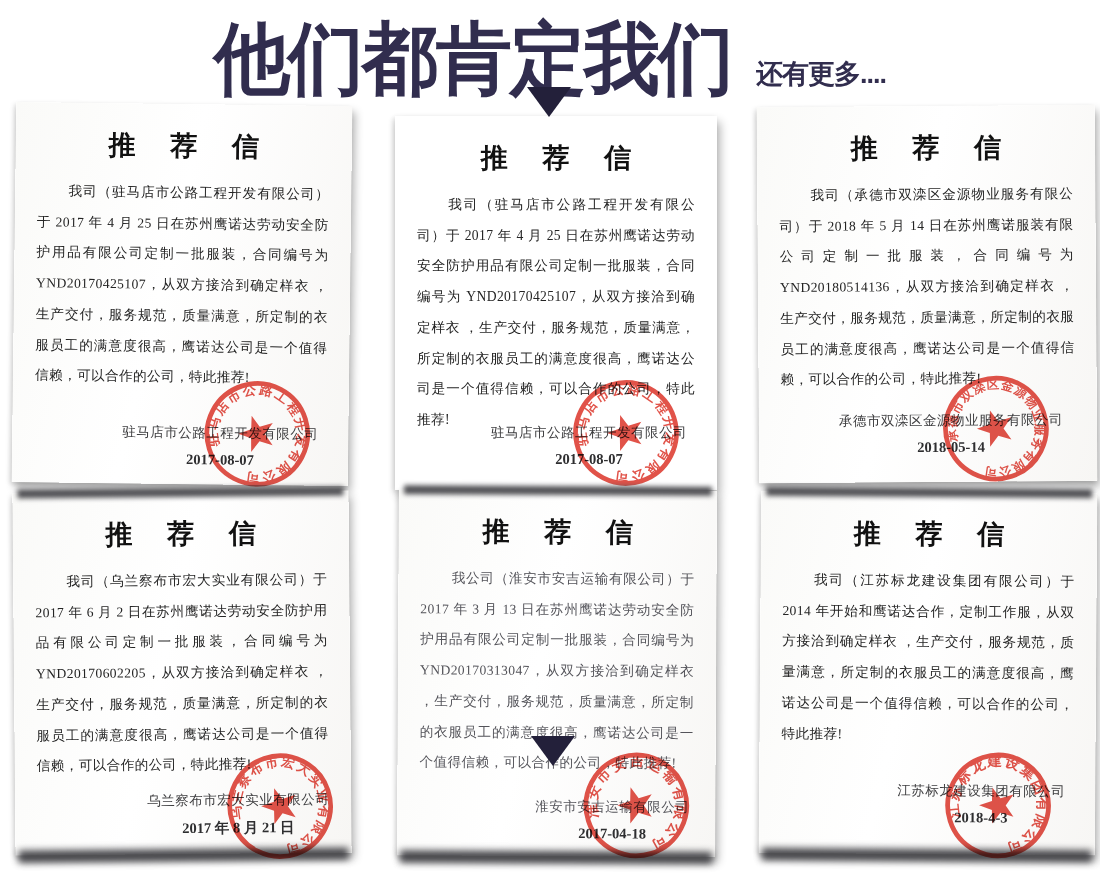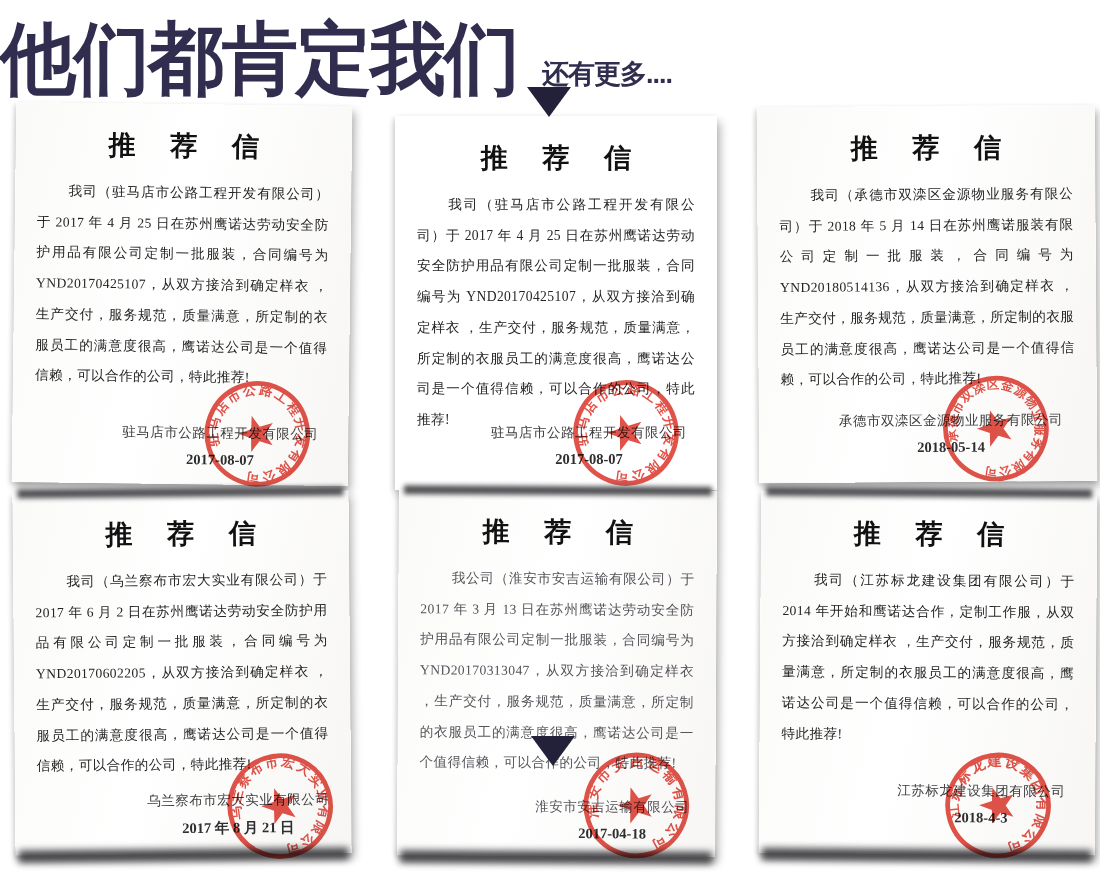--- a/index.html
+++ b/index.html
@@ -3,21 +3,21 @@
 <meta charset="utf-8">
 <style>
   html,body{margin:0;padding:0;background:#ffffff;}
   .page{
     position:relative;width:1100px;height:876px;background:#ffffff;overflow:hidden;
     font-family:"Liberation Sans","DejaVu Sans",sans-serif;
   }
   
   .header{
     position:absolute;left:0;top:0;width:1100px;height:96px;
-    display:flex;align-items:flex-end;pointer-events:none;
+    display:flex;justify-content:center;align-items:flex-end;pointer-events:none;
   }
   .big-title{
     font-size:76px;font-weight:900;color:#312d4e;line-height:.98;
     letter-spacing:-2px;transform:scaleY(1.04);white-space:nowrap;
   }
   .more-title{
     font-size:27px;font-weight:900;color:#312d4e;margin-left:24px;margin-bottom:4px;
     letter-spacing:-1px;white-space:nowrap;
   }
   .arrow-down{

